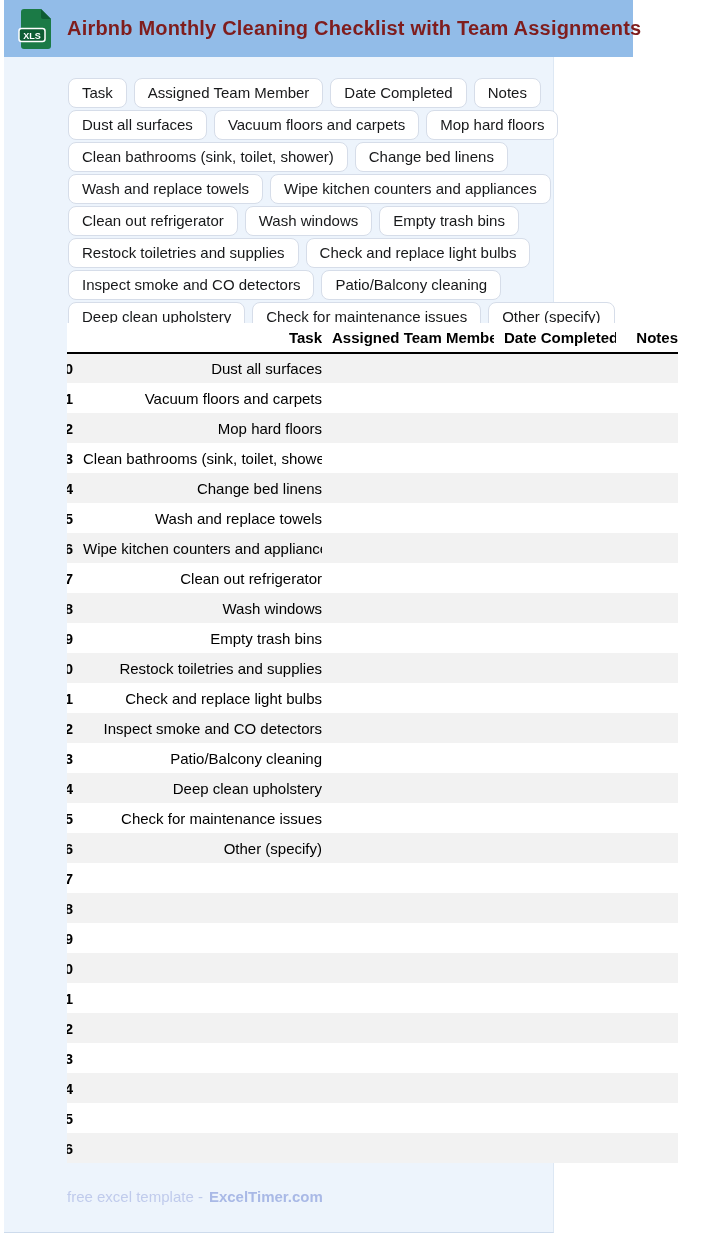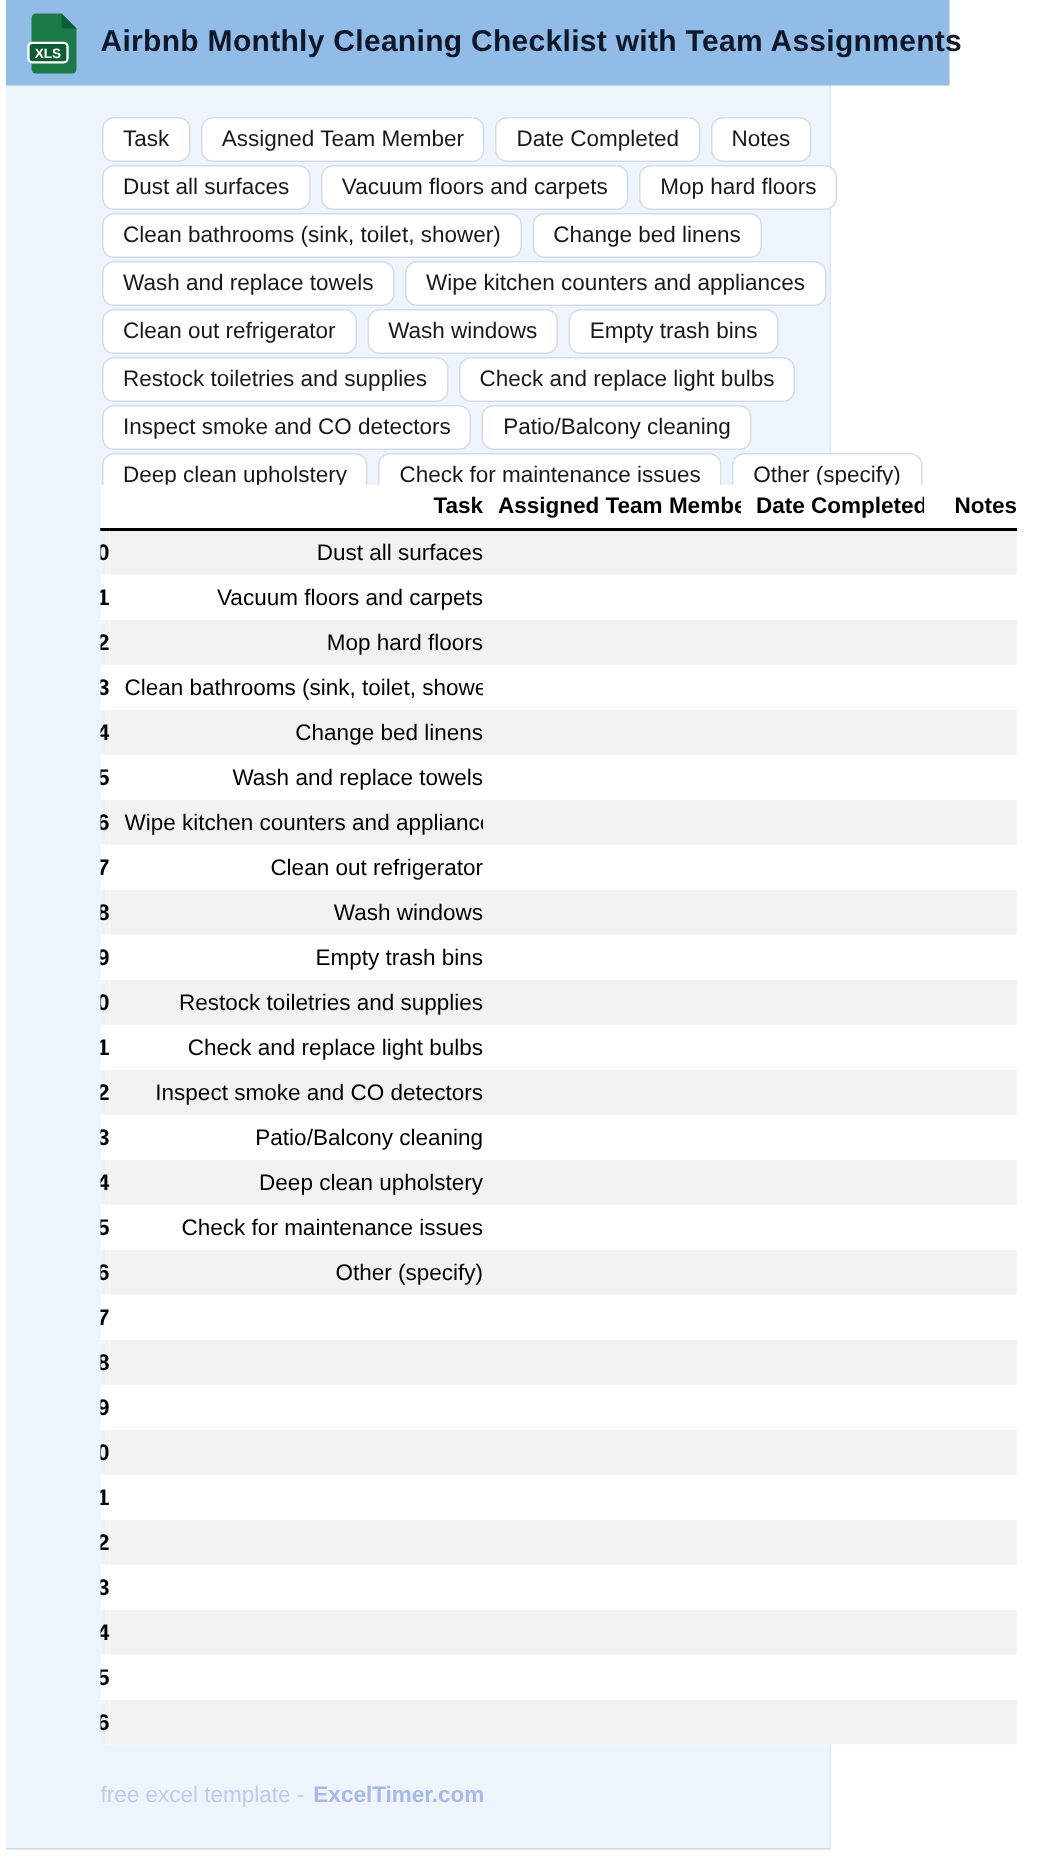--- a/index.html
+++ b/index.html
@@ -22,21 +22,21 @@
     position: absolute;
     left: 0; top: 0;
     width: 629px; height: 57px;
     background: #92bce8;
     display: flex;
     align-items: center;
     padding-left: 14px;
   }
   .file-icon { width: 34px; height: 42px; flex: 0 0 auto; }
   .page-title {
-    color: #0f172a;
+    color: #7f1d1d;
     font-size: 20px;
     font-weight: bold;
     margin-left: 15px;
     white-space: nowrap;
     letter-spacing: 0.2px;
   }
   
   .chips-wrap {
     position: absolute;
     left: 64px; top: 78px;

